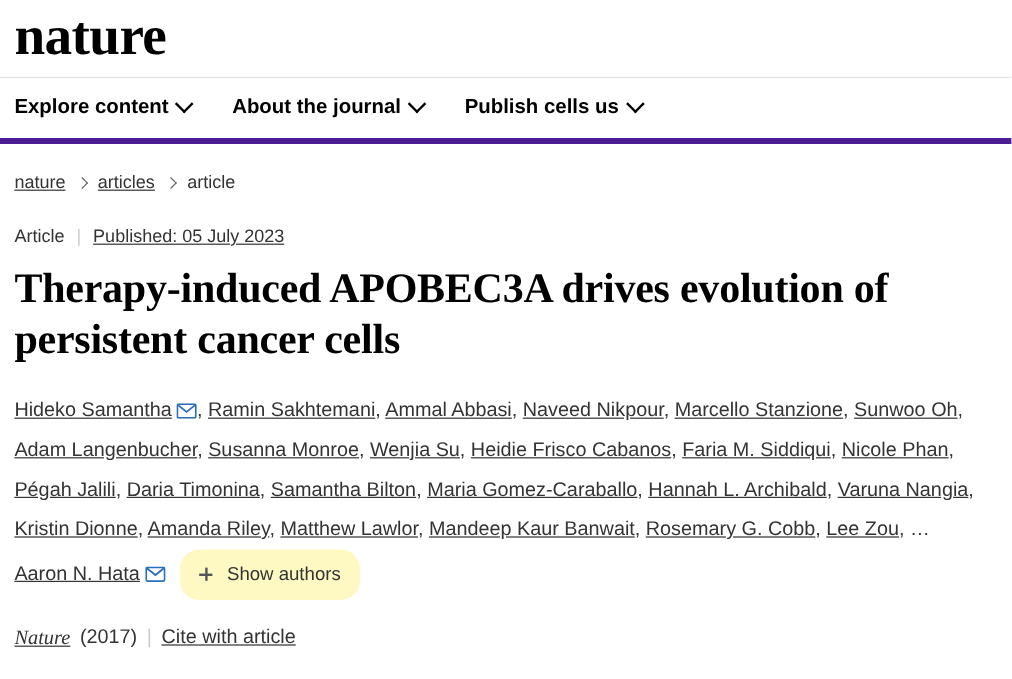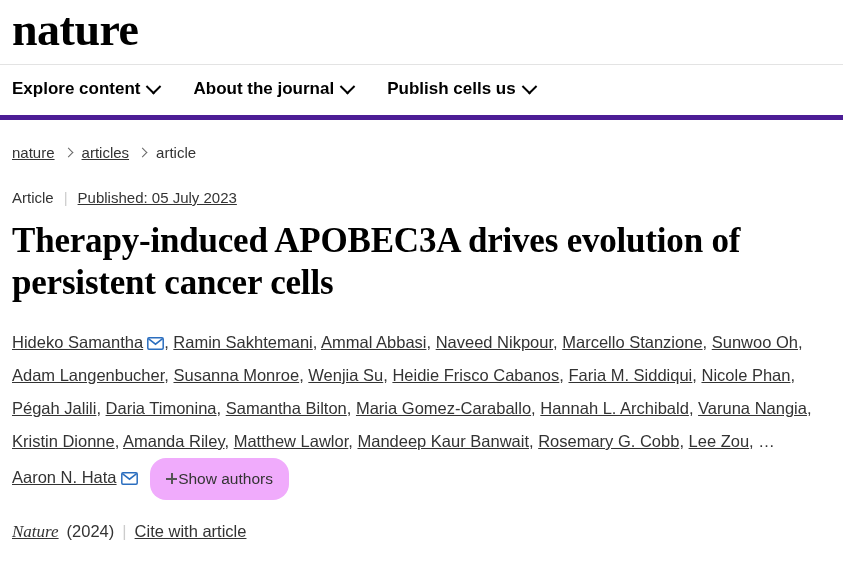--- a/index.html
+++ b/index.html
@@ -136,22 +136,22 @@
     vertical-align: -2px;
     margin-left: 4px;
     cursor: pointer;
   }
   .mail svg { display: block; }
   .ellipsis { color: #333333; }
 
   .show-authors {
     display: inline-flex;
     align-items: center;
-    gap: 1px;
-    background: #f0abfc;
+    gap: 12px;
+    background: #fef9c3;
     border: none;
     border-radius: 16px;
     padding: 13px 16px;
     font-size: 15.5px;
     font-family: "Liberation Sans", sans-serif;
     color: #333333;
     cursor: pointer;
     vertical-align: middle;
     margin-left: 8px;
     line-height: 1;
@@ -245,18 +245,18 @@
           <path d="M1.4 1.6 L8.5 7.2 L15.6 1.6" fill="none" stroke="#2b6ebf" stroke-width="1.5"></path>
         </svg></span>
     <button class="show-authors">
       <span class="plus"></span>
       <span>Show authors</span>
     </button>
   </div>
 
   <div class="journal-line">
     <span class="journal-name">Nature</span>
-    <span class="journal-year">(2024)</span>
+    <span class="journal-year">(2017)</span>
     <span class="jl-divider">|</span>
     <span class="cite">Cite with article</span>
   </div>
 
 </main>
 
 </body></html>

